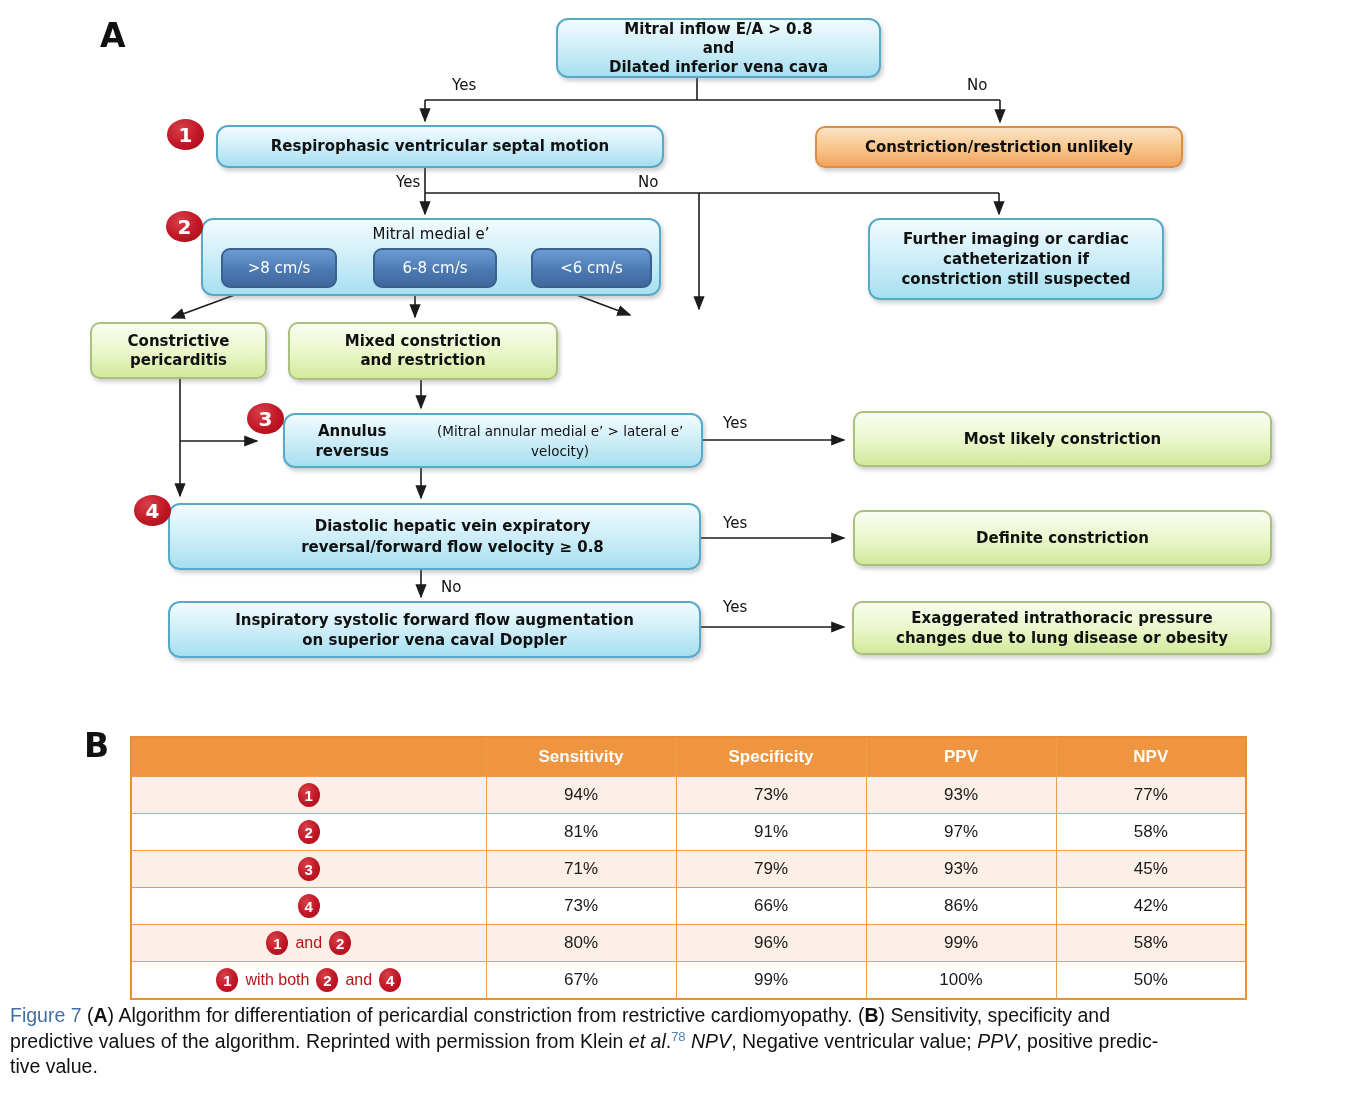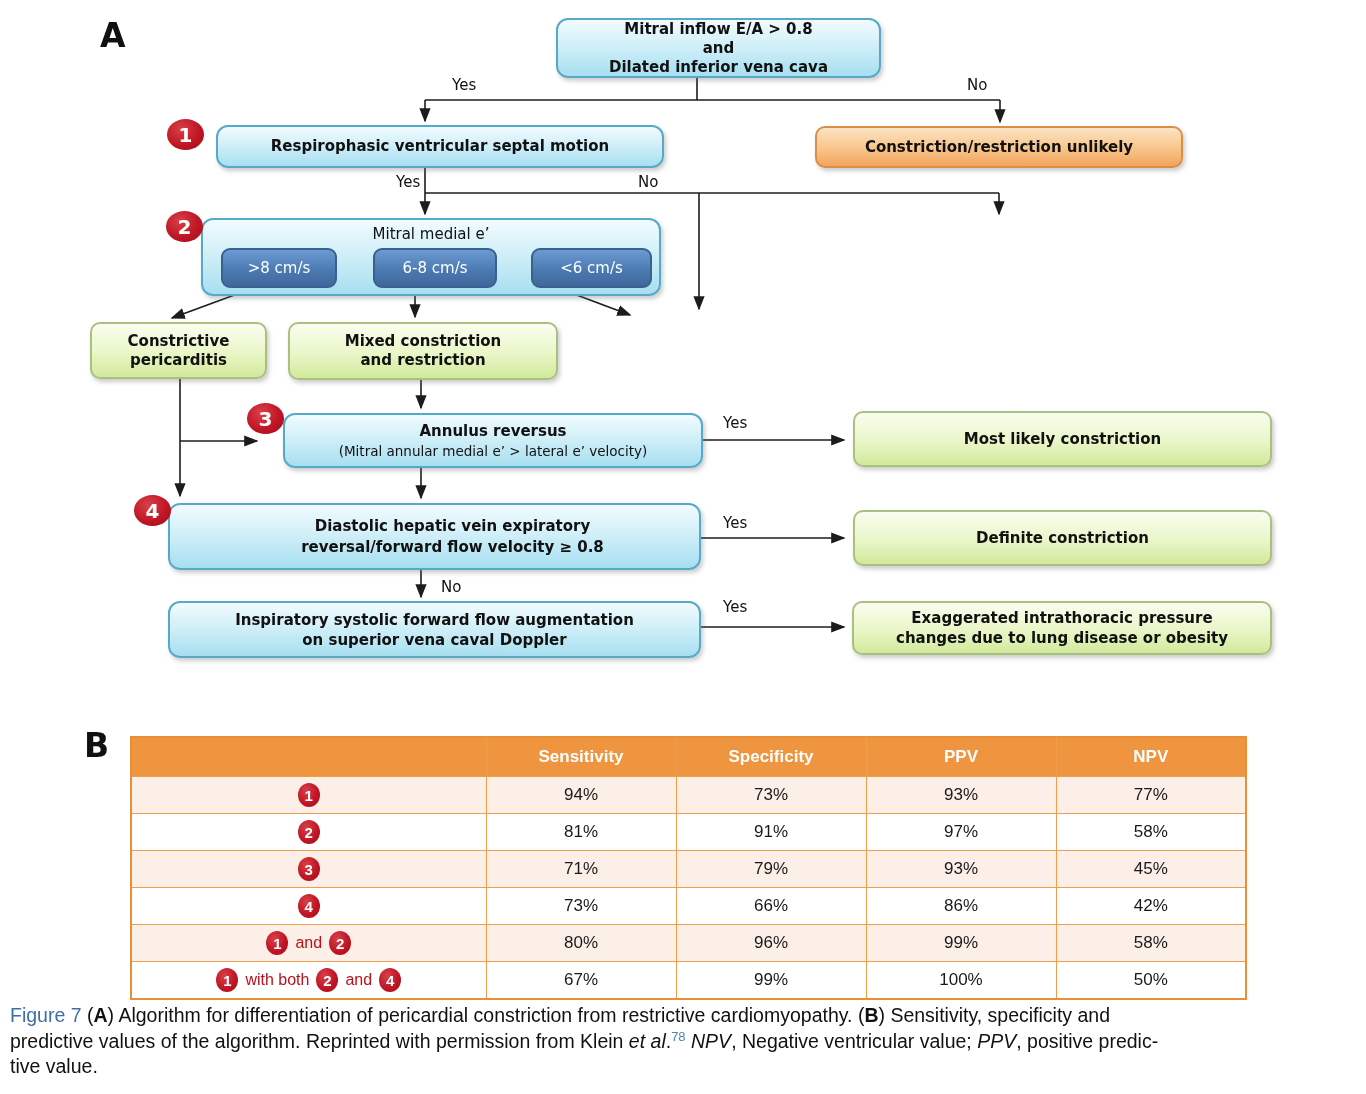--- a/index.html
+++ b/index.html
@@ -101,32 +101,37 @@
   </div>
 
   <div class="badge fbadge" style="left:166px;top:211px;">2</div>
   <div class="abs bluebox" style="left:185px;top:218px;width:460px;height:78px;z-index:2;box-shadow:2px 3px 4px rgba(110,110,110,.35);">
     <div style="text-align:center;font-weight:normal;font-size:15px;margin-top:5px;">Mitral medial e’</div>
     <span class="chip" style="left:18px;top:28px;width:112px;height:36px;">&gt;8 cm/s</span>
     <span class="chip" style="left:170px;top:28px;width:120px;height:36px;">6-8 cm/s</span>
     <span class="chip" style="left:328px;top:28px;width:117px;height:36px;">&lt;6 cm/s</span>
   </div>
 
+  <div class="abs flowbox bluebox" style="left:852px;top:218px;width:296px;height:82px;line-height:20px;">
+    <span class="pre">Further imaging or cardiac
+catheterization if
+constriction still suspected</span>
+  </div>
 
   <div class="abs flowbox greenbox" style="left:90px;top:322px;width:177px;height:57px;">
     <span class="pre">Constrictive
 pericarditis</span>
   </div>
   <div class="abs flowbox greenbox" style="left:288px;top:322px;width:270px;height:58px;">
     <span class="pre">Mixed constriction
 and restriction</span>
   </div>
 
   <div class="badge fbadge" style="left:247px;top:403px;">3</div>
-  <div class="abs flowbox bluebox" style="left:267px;top:413px;width:420px;height:55px;flex-direction:column;line-height:20px;">
+  <div class="abs flowbox bluebox" style="left:267px;top:413px;width:420px;height:55px;flex-direction:row;line-height:20px;">
     <span>Annulus reversus</span>
     <span style="font-weight:normal;font-size:13.5px;">(Mitral annular medial e’ &gt; lateral e’ velocity)</span>
   </div>
   <div class="abs flowbox greenbox" style="left:853px;top:411px;width:419px;height:56px;">
     <span>Most likely constriction</span>
   </div>
 
   <div class="badge fbadge" style="left:134px;top:495px;">4</div>
   <div class="abs flowbox bluebox" style="left:152px;top:503px;width:533px;height:67px;line-height:21px;padding-left:36px;">
     <span class="pre">Diastolic hepatic vein expiratory

